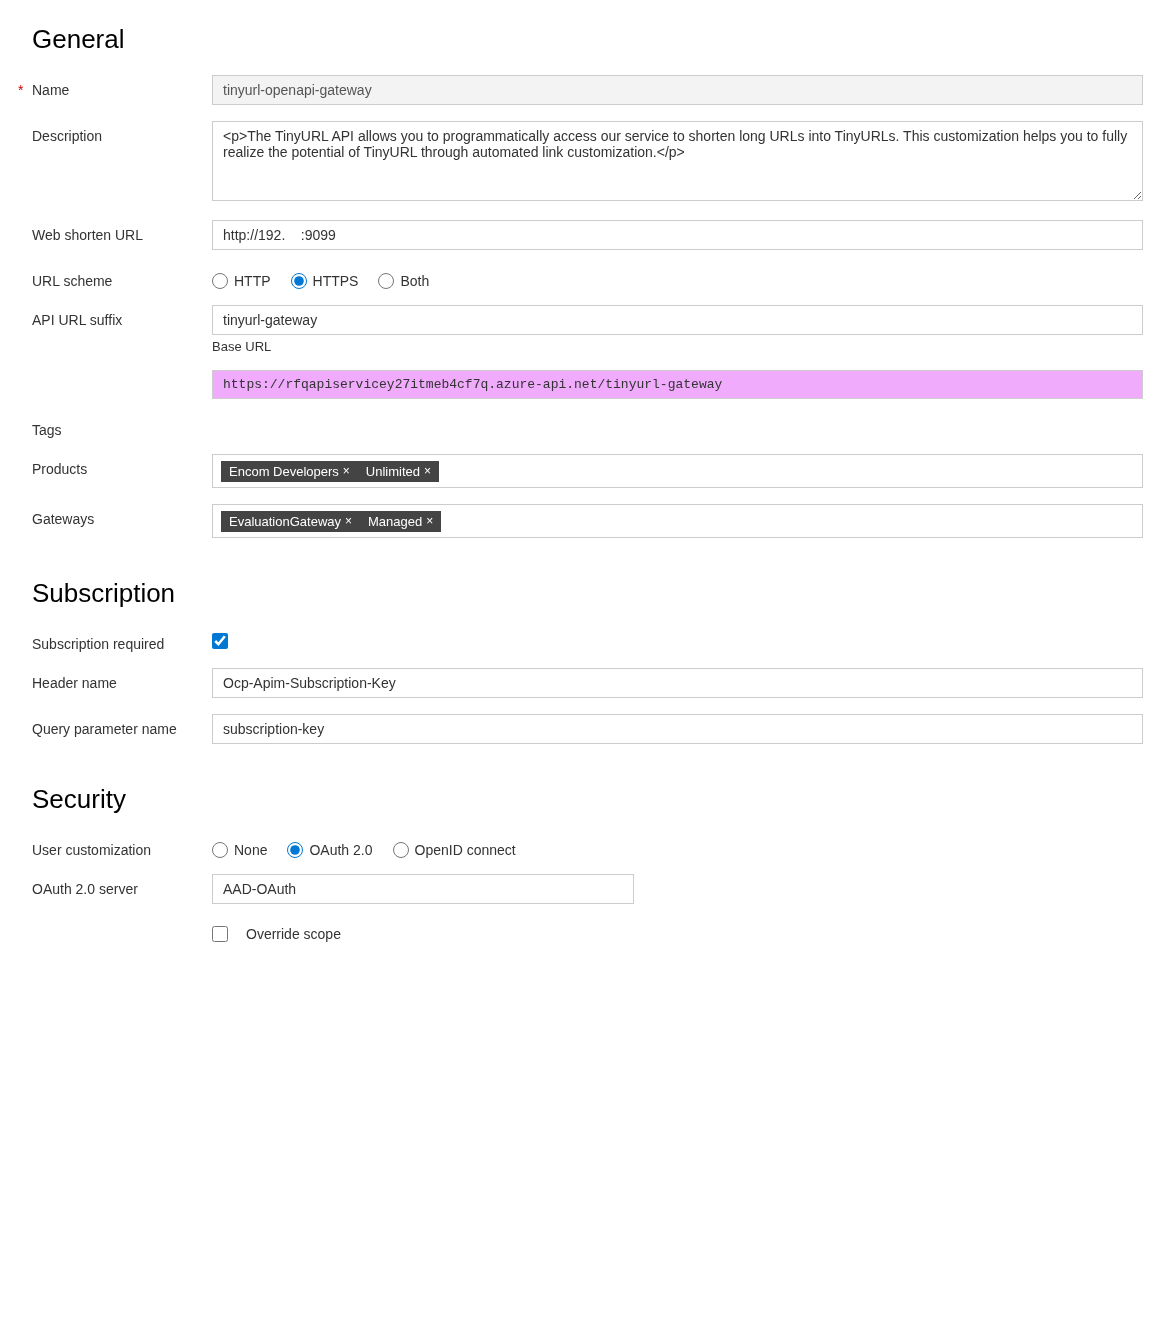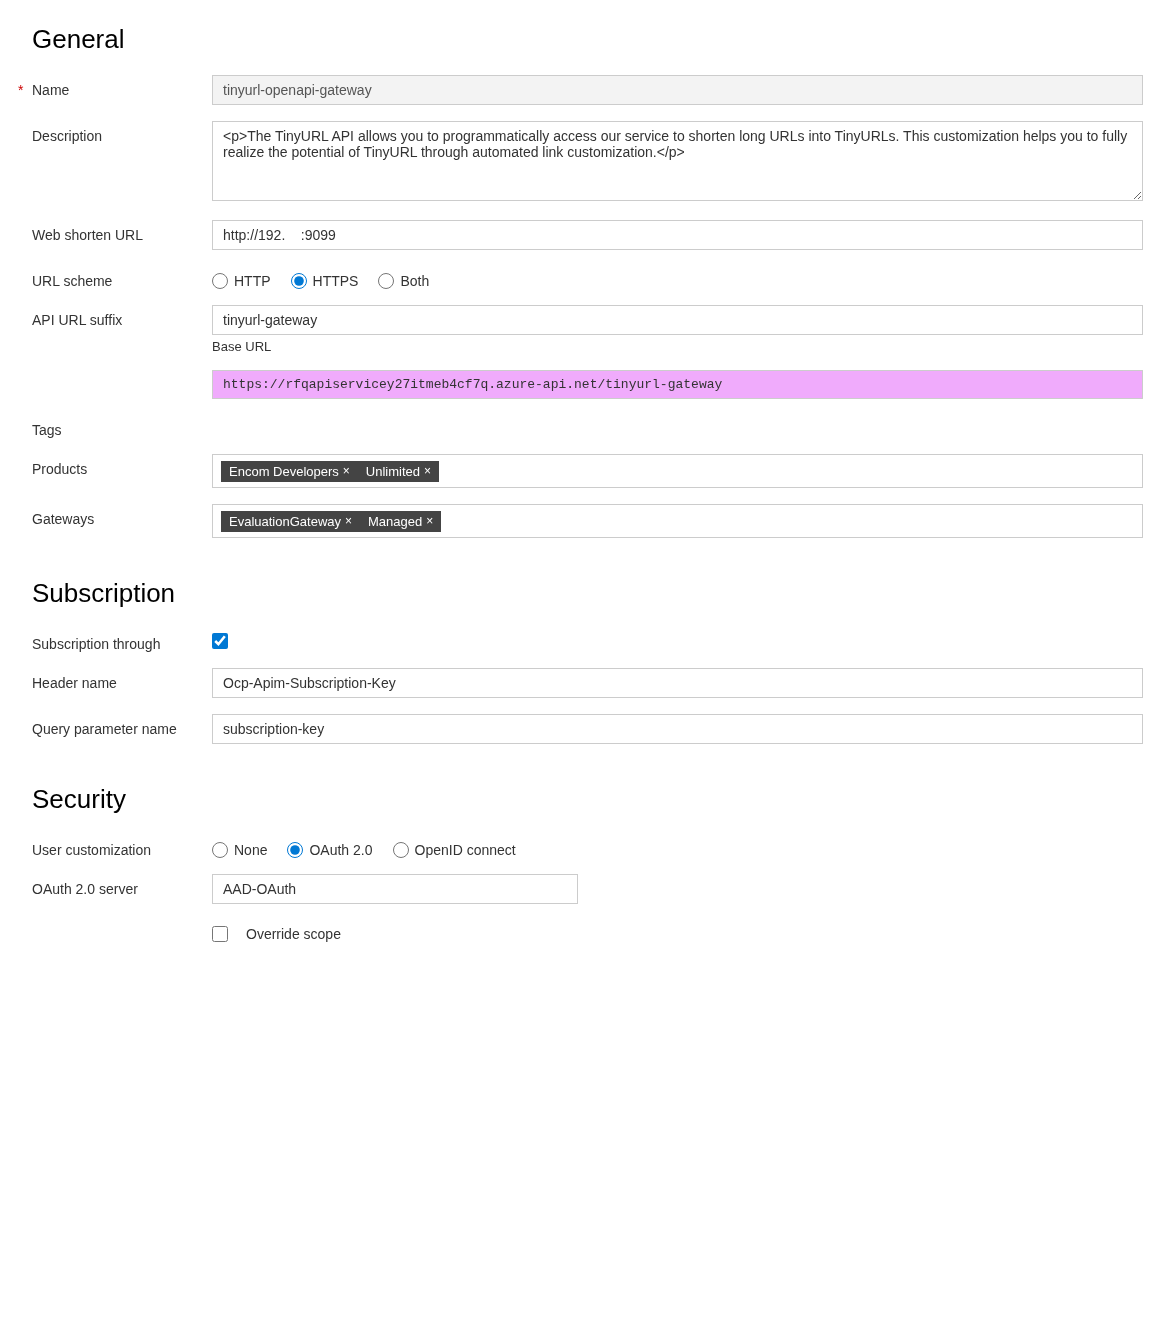--- a/index.html
+++ b/index.html
@@ -168,21 +168,21 @@
 
     
     .security-radio-group {
       display: flex;
       align-items: flex-end;
       gap: 20px;
       padding-top: 7px;
     }
 
     .oauth-server-wrap {
-      width: 366px;
+      width: 422px;
     }
 
     .override-scope-wrap {
       display: flex;
       align-items: center;
       gap: 18px;
       padding-top: 6px;
     }
 
     .override-scope-wrap label {
@@ -282,21 +282,21 @@
         </span>
       </div>
     </div>
   </div>
 </div>
 
 <div class="form-section">
   <h2>Subscription</h2>
 
   <div class="form-row">
-    <div class="form-label">Subscription through</div>
+    <div class="form-label">Subscription required</div>
     <div class="form-control-wrap">
       <div class="checkbox-wrap">
         <input type="checkbox" checked="" style="">
       </div>
     </div>
   </div>
 
   <div class="form-row">
     <div class="form-label">Header name</div>
     <div class="form-control-wrap">

